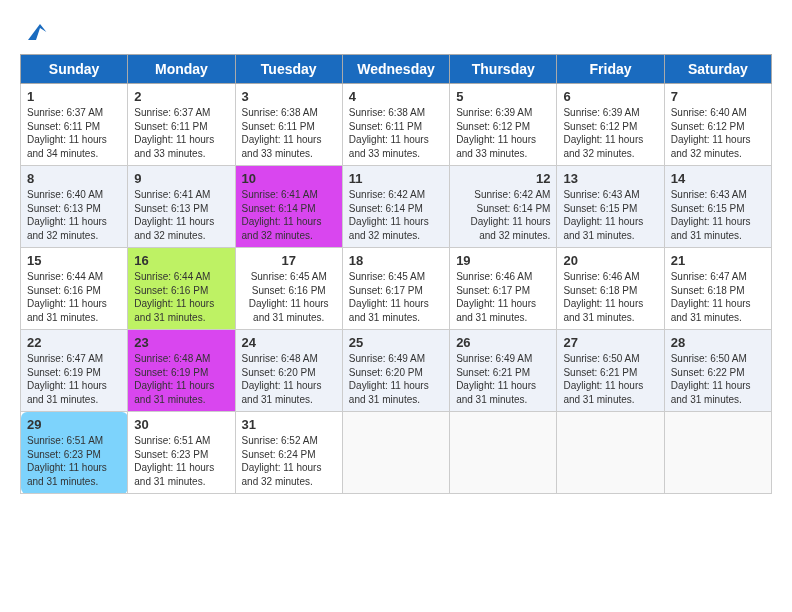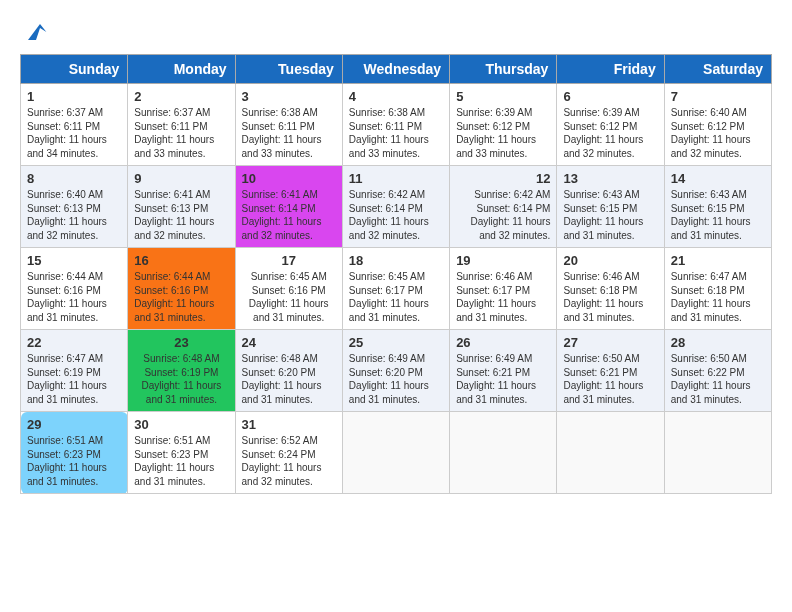--- a/index.html
+++ b/index.html
@@ -52,21 +52,21 @@
       font-size: 16px;
       color: #333;
     }
     .calendar {
       width: 100%;
       border-collapse: collapse;
     }
     .calendar th {
       background-color: #1a6bbf;
       color: #fff;
-      text-align: right;
+      text-align: center;
       padding: 6px 8px;
       font-size: 14px;
       font-weight: bold;
       border: 1px solid #aaa;
     }
     .calendar td {
       vertical-align: top;
       padding: 5px 6px;
       border: 1px solid #ccc;
       font-size: 10.5px;
@@ -186,21 +186,21 @@
         <td style="background: rgb(238, 242, 249);">
         <span class="day-num">14</span>
         <span class="day-info">Sunrise: 6:43 AM<br>Sunset: 6:15 PM<br>Daylight: 11 hours and 31 minutes.</span>
       </td>
       </tr>
       <tr>
         <td style="background: rgb(255, 255, 255);">
         <span class="day-num">15</span>
         <span class="day-info">Sunrise: 6:44 AM<br>Sunset: 6:16 PM<br>Daylight: 11 hours and 31 minutes.</span>
       </td>
-        <td style="background: #f97316;">
+        <td style="background: #bef264;">
         <span class="day-num">16</span>
         <span class="day-info">Sunrise: 6:44 AM<br>Sunset: 6:16 PM<br>Daylight: 11 hours and 31 minutes.</span>
       </td>
         <td style="background: rgb(255, 255, 255); text-align: center;">
         <span class="day-num">17</span>
         <span class="day-info">Sunrise: 6:45 AM<br>Sunset: 6:16 PM<br>Daylight: 11 hours and 31 minutes.</span>
       </td>
         <td style="background: rgb(255, 255, 255);">
         <span class="day-num">18</span>
         <span class="day-info">Sunrise: 6:45 AM<br>Sunset: 6:17 PM<br>Daylight: 11 hours and 31 minutes.</span>
@@ -216,21 +216,21 @@
         <td style="background: rgb(255, 255, 255);">
         <span class="day-num">21</span>
         <span class="day-info">Sunrise: 6:47 AM<br>Sunset: 6:18 PM<br>Daylight: 11 hours and 31 minutes.</span>
       </td>
       </tr>
       <tr>
         <td style="background: rgb(238, 242, 249);">
         <span class="day-num">22</span>
         <span class="day-info">Sunrise: 6:47 AM<br>Sunset: 6:19 PM<br>Daylight: 11 hours and 31 minutes.</span>
       </td>
-        <td style="background: #22c55e; text-align: center;">
+        <td style="background: #d946ef;">
         <span class="day-num">23</span>
         <span class="day-info">Sunrise: 6:48 AM<br>Sunset: 6:19 PM<br>Daylight: 11 hours and 31 minutes.</span>
       </td>
         <td style="background: rgb(238, 242, 249);">
         <span class="day-num">24</span>
         <span class="day-info">Sunrise: 6:48 AM<br>Sunset: 6:20 PM<br>Daylight: 11 hours and 31 minutes.</span>
       </td>
         <td style="background: rgb(238, 242, 249); margin-left: 46px;">
         <span class="day-num">25</span>
         <span class="day-info">Sunrise: 6:49 AM<br>Sunset: 6:20 PM<br>Daylight: 11 hours and 31 minutes.</span>

